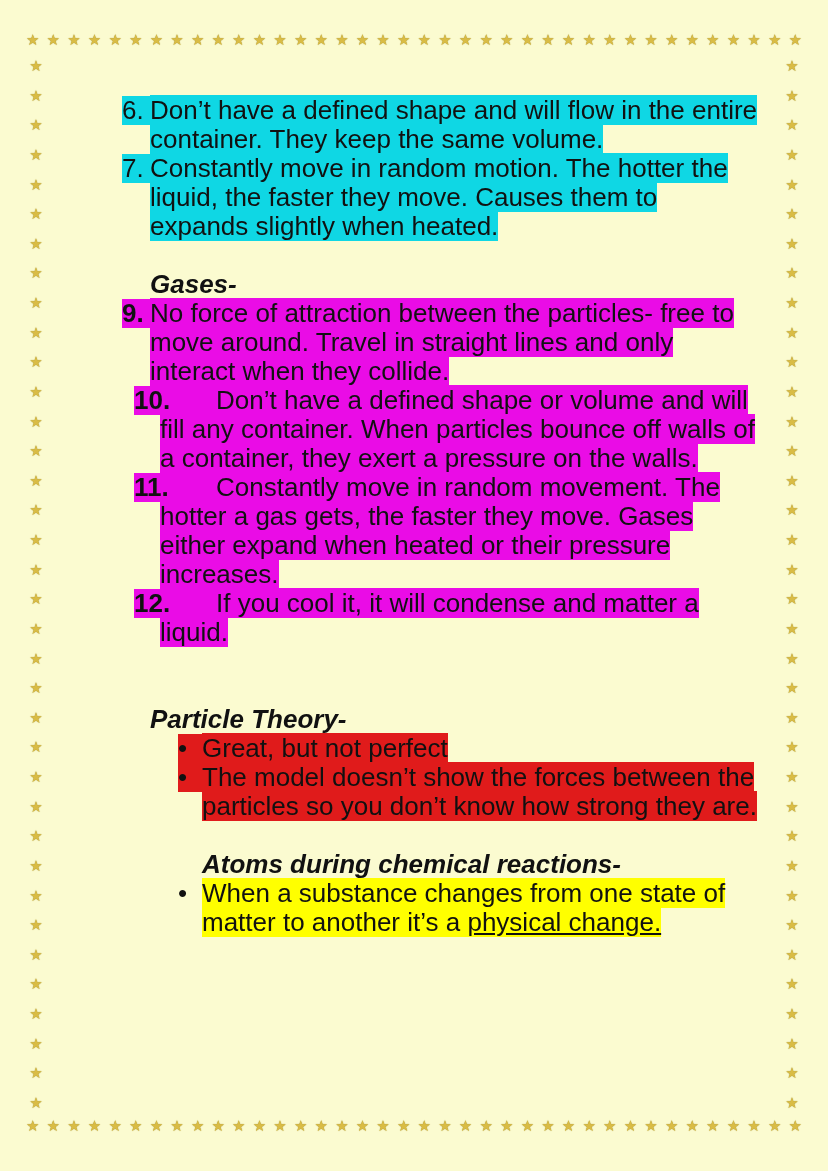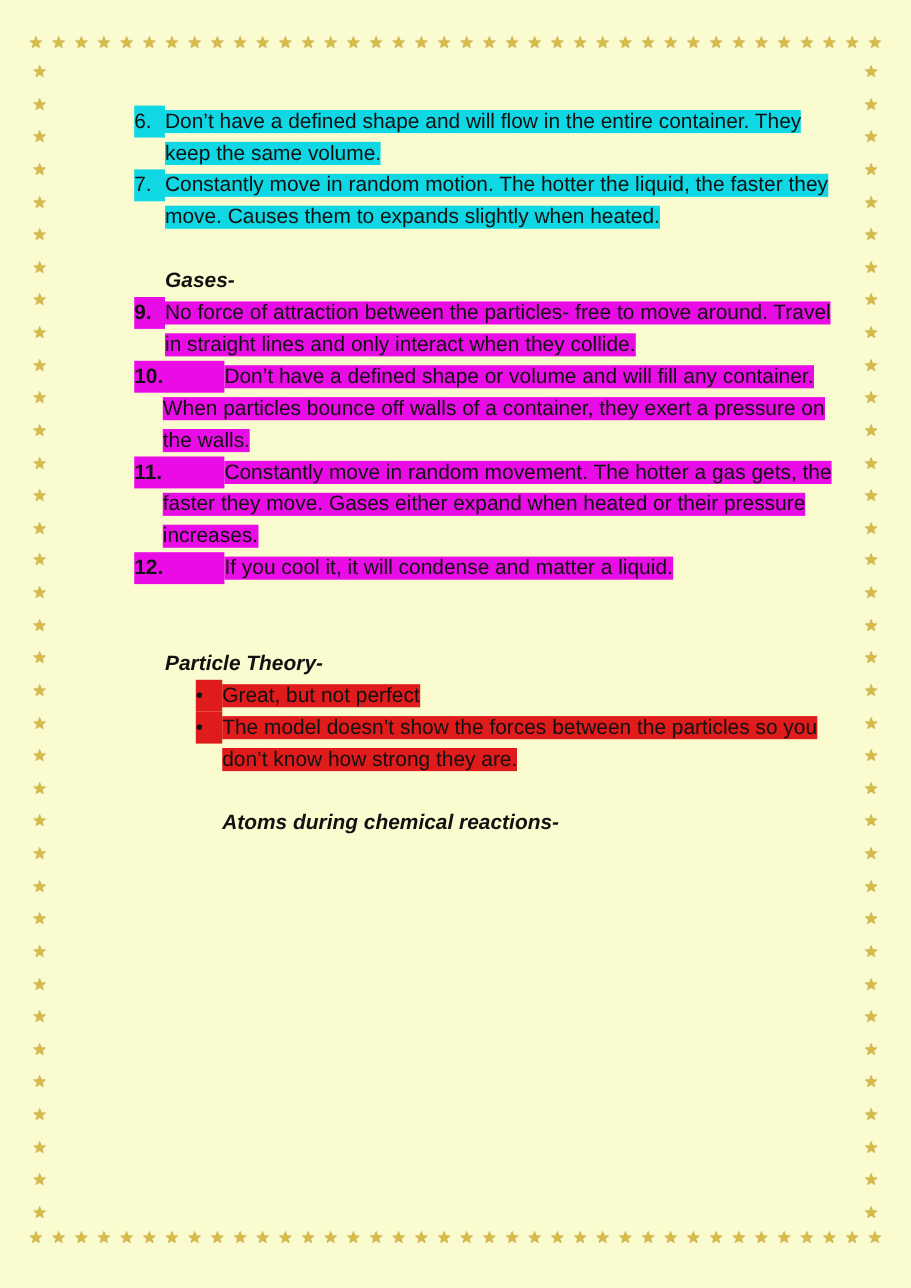--- a/index.html
+++ b/index.html
@@ -30,25 +30,25 @@
   .border-col.right { right: 27px; }
   .star {
     font-size: 15px; line-height: 1;
     color: var(--star-gold, #d9bc45);
     text-shadow: 0 0 1px #8f7a1e;
   }
 
   
   .doc {
     position: absolute; left: 122px; top: 96px; width: 640px;
-    font-size: 19px; line-height: 29px;
+    font-size: 26px; line-height: 29px;
   }
   p { margin: 0; }
   .li1 { padding-left: 28px; text-indent: -28px; }
-  .li2 { padding-left: 26px; text-indent: -26px; }
+  .li2 { padding-left: 26px; text-indent: -26px; margin-left: 12px; }
   .bl  { padding-left: 80px; text-indent: -24px; }
   .num, .bullet { display: inline-block; text-indent: 0; }
   .w28 { width: 28px; }
   .w82 { width: 82px; }
   .w24 { width: 24px; }
   .bold { font-weight: bold; }
   .h { font-weight: bold; }
   .ml28 { margin-left: 28px; font-style: italic; }
   .ml80 { margin-left: 80px; font-style: italic; }
   .u { text-decoration: underline; }
@@ -246,14 +246,15 @@
 
   <p class="bl"><span class="bullet w24 hl-r">•</span><span class="hl-r">Great, but not perfect</span></p>
 
 
   <p class="bl"><span class="bullet w24 hl-r">•</span><span class="hl-r">The model doesn’t show the forces between the particles so you don’t know how strong they are.</span></p>
 
   <div class="sp1"></div>
 
   <p class="h ml80">Atoms during chemical reactions-</p>
 
+  <p class="bl"><span class="bullet w24">•</span><span class="hl-y">When a substance changes from one state of matter to another it’s a </span><span class="hl-y u">physical change.</span></p>
 
 </div>
 
 </body></html>

